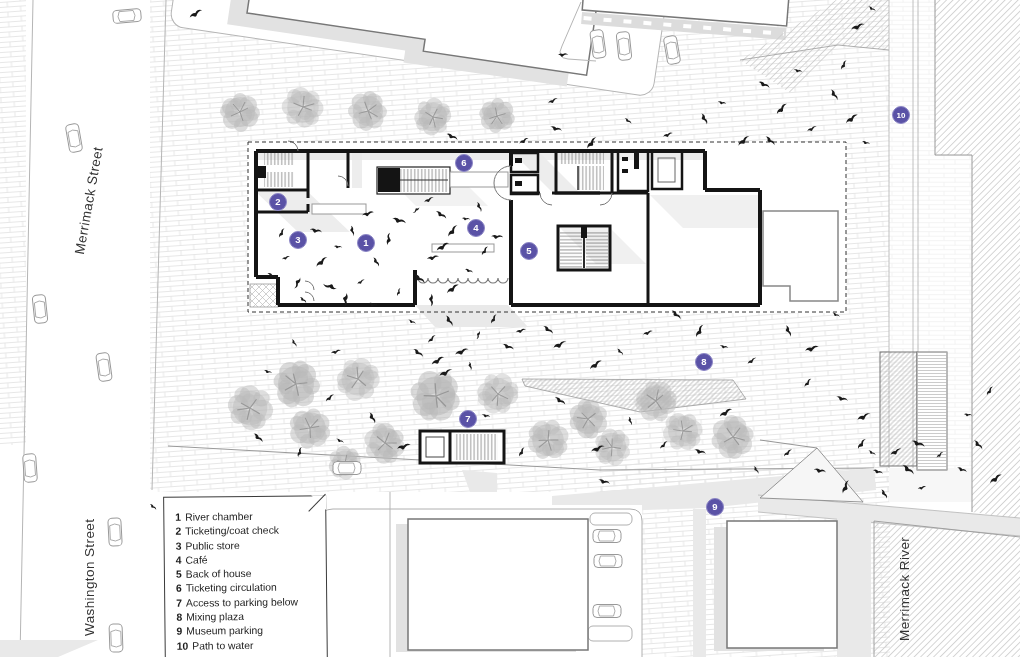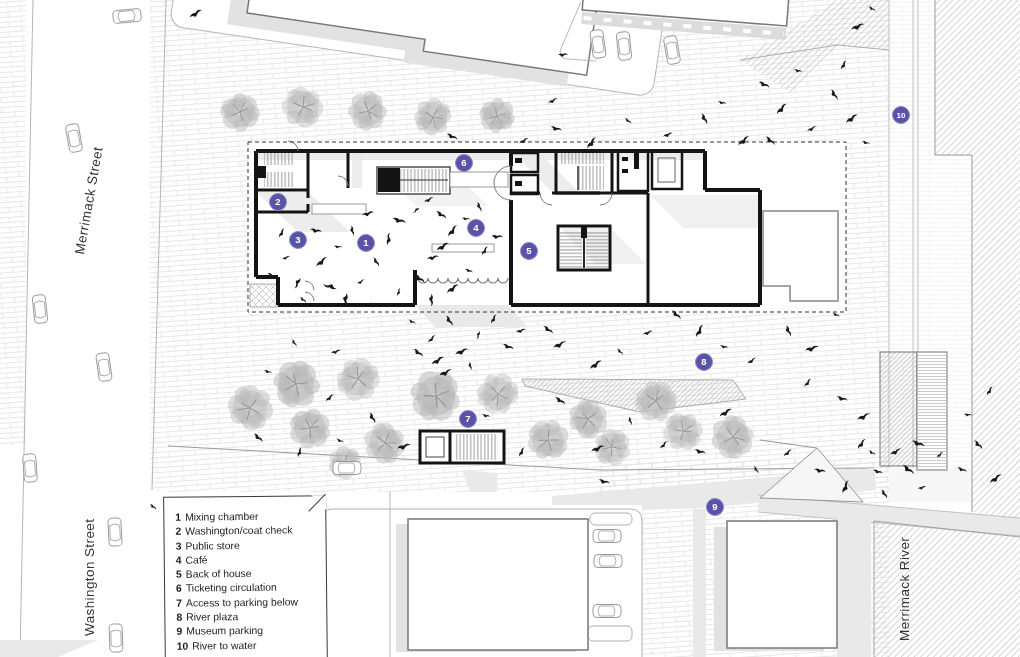--- a/index.html
+++ b/index.html
@@ -423,25 +423,25 @@
 </svg>
 
 <div class="street-label" id="lbl-merrimack-st">Merrimack Street</div>
 <div class="street-label" id="lbl-washington-st">Washington Street</div>
 <div class="street-label" id="lbl-merrimack-riv">Merrimack River</div>
 
 <div class="legend">
   <span class="fold"></span>
   <span class="foldline"></span>
   <ul id="legend-list">
-        <li><b>1</b><span>Mixing chamber</span></li>
-        <li><b>2</b><span>Washington/coat check</span></li>
+        <li><b>1</b><span>River chamber</span></li>
+        <li><b>2</b><span>Ticketing/coat check</span></li>
         <li><b>3</b><span>Public store</span></li>
         <li><b>4</b><span>Café</span></li>
         <li><b>5</b><span>Back of house</span></li>
         <li><b>6</b><span>Ticketing circulation</span></li>
         <li><b>7</b><span>Access to parking below</span></li>
-        <li><b>8</b><span>River plaza</span></li>
+        <li><b>8</b><span>Mixing plaza</span></li>
         <li><b>9</b><span>Museum parking</span></li>
-        <li><b>10</b><span>River to water</span></li>
+        <li><b>10</b><span>Path to water</span></li>
       </ul>
 </div>
 </div>
 
 </body></html>

